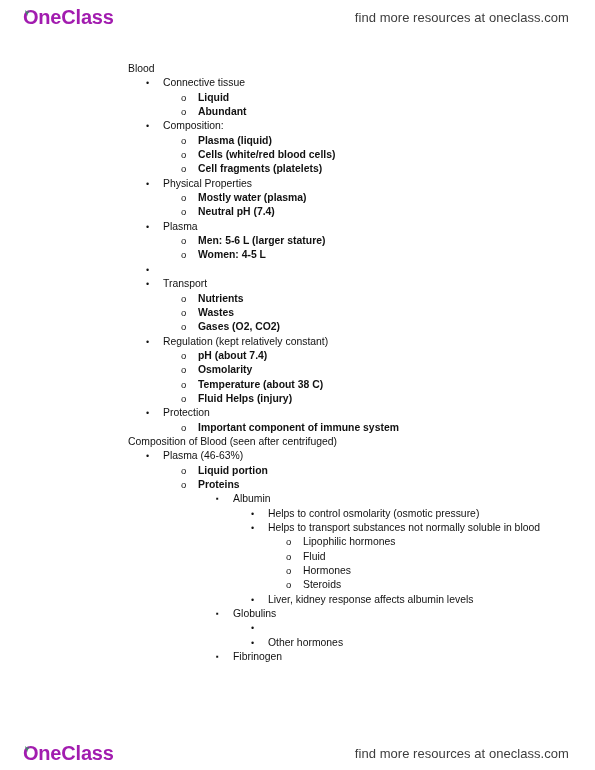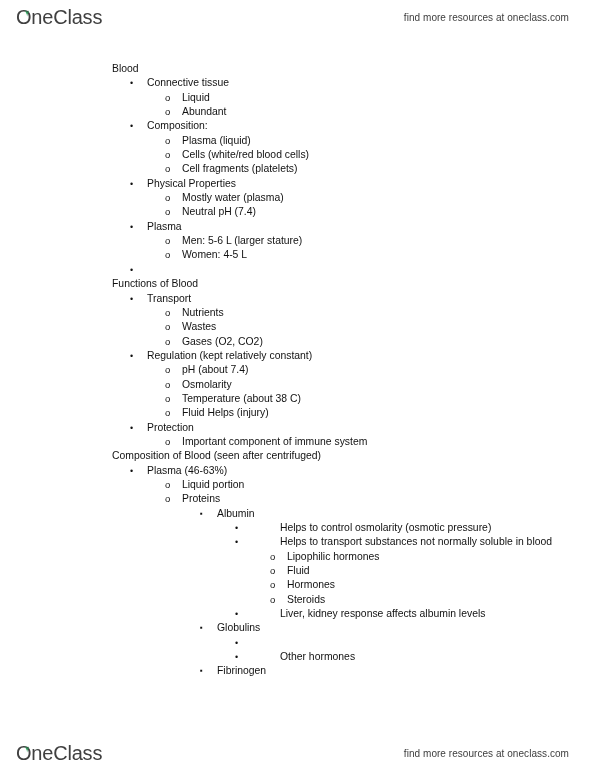--- a/index.html
+++ b/index.html
@@ -37,45 +37,46 @@
     user-select: none;
   }
   .brand-logo {
     position: relative;
     display: inline-block;
     line-height: 1;
   }
   .brand-wordmark {
     font-family: "Liberation Sans", sans-serif;
     font-size: 20px;
-    font-weight: 400;
+    font-weight: 700;
     letter-spacing: -0.2px;
-    color: #404040;
+    color: #a21caf;
+    margin-left: 7px;
   }
   .brand-sprout {
     position: absolute;
     left: 6px;
     top: -3px;
     width: 10px;
     height: 8px;
     pointer-events: none;
   }
 
   .band-tagline {
     margin-left: auto;
-    font-size: 10px;
+    font-size: 13px;
     color: #3d3d3d;
     letter-spacing: 0.05px;
     white-space: nowrap;
   }
 
   
   .doc {
     position: absolute;
-    left: 0;
+    left: 16px;
     top: 62px;
     width: 535px;
     padding-left: 43px;
   }
   .line {
     position: relative;
     height: 14.35px;
     line-height: 14.35px;
     font-size: 10.4px;
     white-space: nowrap;
@@ -93,27 +94,27 @@
     line-height: 14.35px;
   }
 
   
   .lvl0 .txt { left: 69px; }
 
   .lvl1 .bullet { left: 87px; font-size: 9px; }
   .lvl1 .txt    { left: 104px; }
 
   .lvl2 .bullet { left: 122px; font-size: 9.5px; }
-  .lvl2 .txt    { left: 139px; }
+  .lvl2 .txt    { left: 139px; font-weight: bold; }
 
   .lvl3 .bullet { left: 157px; font-size: 8px; }
   .lvl3 .txt    { left: 174px; }
 
   .lvl4 .bullet { left: 192px; font-size: 9px; }
-  .lvl4 .txt    { left: 209px; margin-left: 28px; }
+  .lvl4 .txt    { left: 209px; }
 
   .lvl5 .bullet { left: 227px; font-size: 9.5px; }
   .lvl5 .txt    { left: 244px; }
 </style>
 </head>
 <body>
 
 <div class="band header">
   <div class="brand">
     <span class="brand-logo">
@@ -182,23 +183,20 @@
       <span class="bullet">o</span>
       <span class="txt">Men: 5-6 L  (larger stature)</span>
     </div>
     <div class="line lvl2">
       <span class="bullet">o</span>
       <span class="txt">Women: 4-5 L</span>
     </div>
     <div class="line lvl1">
       <span class="bullet">•</span>
     </div>
-    <div class="line lvl0">
-      <span class="txt">Functions of Blood</span>
-    </div>
     <div class="line lvl1">
       <span class="bullet">•</span>
       <span class="txt">Transport</span>
     </div>
     <div class="line lvl2">
       <span class="bullet">o</span>
       <span class="txt">Nutrients</span>
     </div>
     <div class="line lvl2">
       <span class="bullet">o</span>

